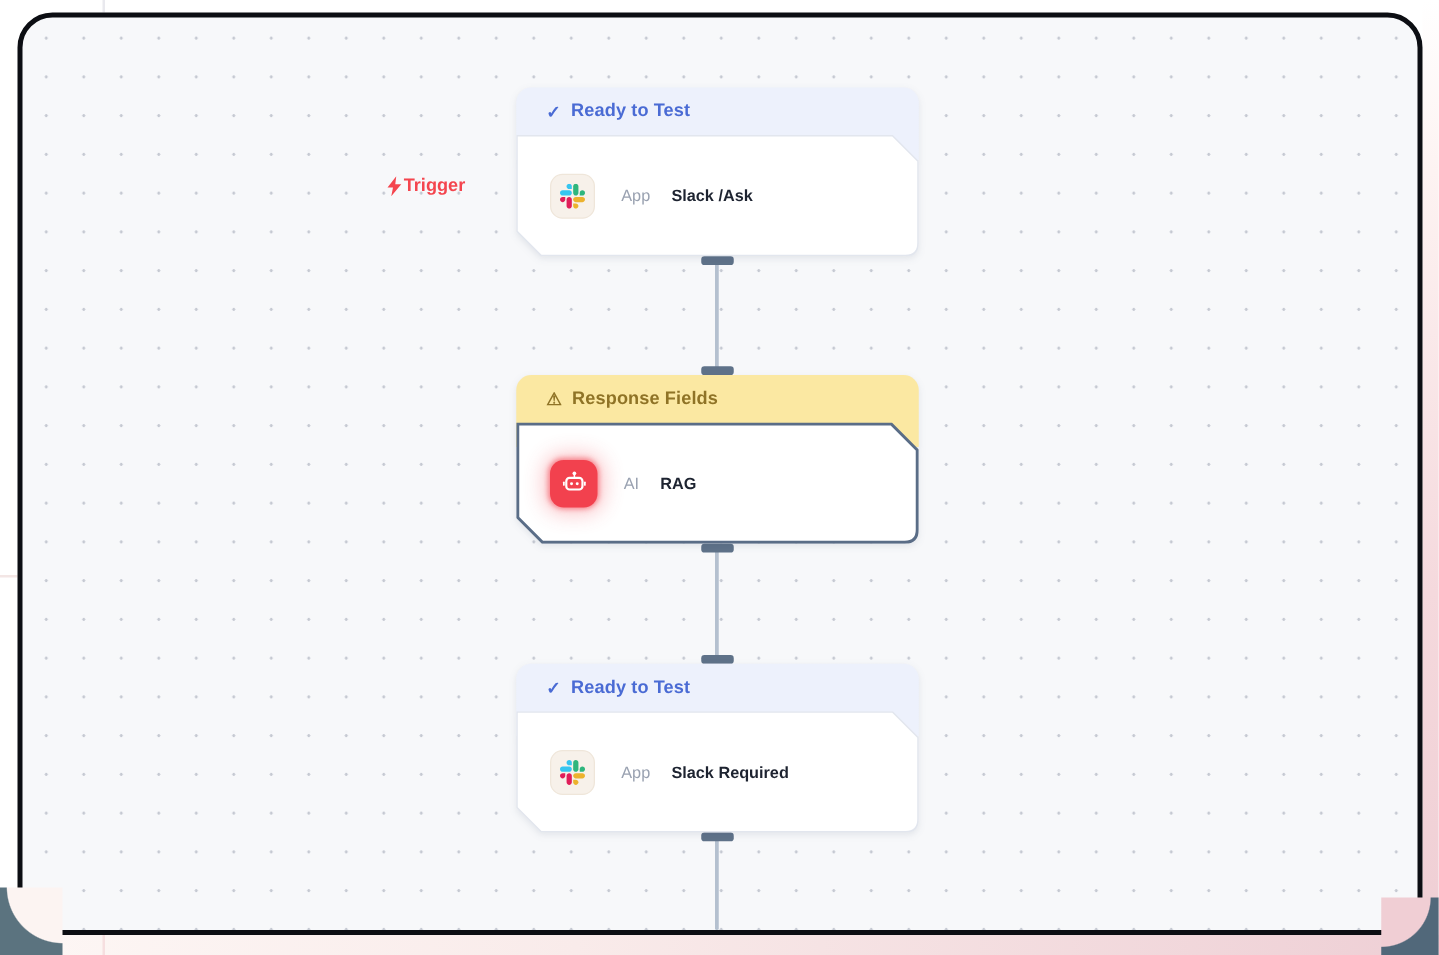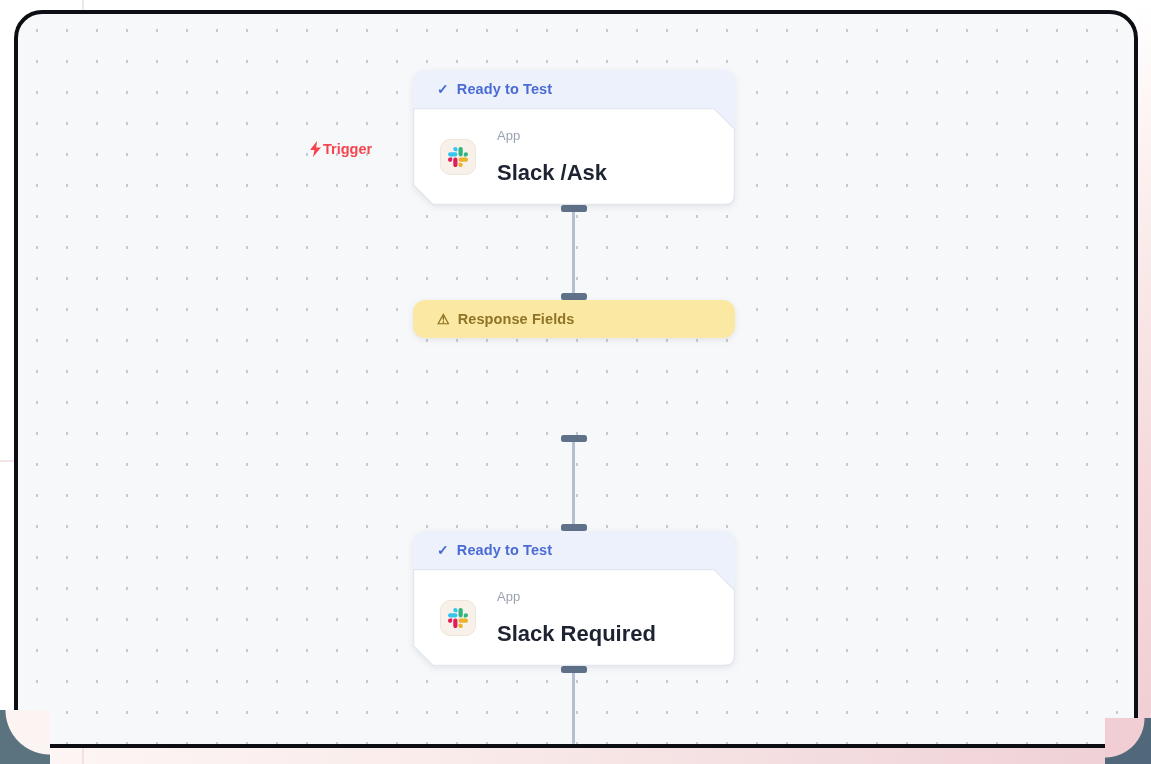--- a/index.html
+++ b/index.html
@@ -48,23 +48,23 @@
   .status-glyph{font-size:14px;font-weight:700;}
   .node-body{position:relative;width:322px;height:97px;}
   .body-shape{position:absolute;left:0;top:0;display:block;}
   .body-content{position:absolute;inset:0;display:flex;align-items:center;
     padding-left:27px;gap:21px;box-sizing:border-box;}
   .icon-tile{width:36px;height:36px;border-radius:10px;display:flex;
     align-items:center;justify-content:center;flex:0 0 auto;}
   .tile-slack{background:#f7f1ea;border:1px solid #efe6da;box-sizing:border-box;}
   .tile-rag{width:38px;height:38px;border-radius:11px;background:#f2414e;
     box-shadow:0 0 4px 1px rgba(243,63,77,.55), 0 0 16px 5px rgba(243,63,77,.30);}
-  .node-text{display:flex;flex-direction:column;gap:17px;}
+  .node-text{display:flex;flex-direction:row;gap:17px;}
   .node-category{font-size:13px;font-weight:500;color:#9aa2b1;}
-  .node-title{font-size:22px;font-weight:700;color:#1d2330;}
+  .node-title{font-size:13px;font-weight:700;color:#1d2330;}
 
   
   .trigger{position:absolute;left:291px;top:127px;display:flex;align-items:flex-end;gap:1px;
     color:#f4454e;font-size:14.5px;font-weight:700;}
 </style>
 </head>
 <body>
 
 <div class="band-right"></div>
 <div class="band-bottom"></div>
@@ -119,20 +119,42 @@
         </div>
       </div>
     </div>
   </div>
 
   <div class="node node-warning" style="left:395px;top:286px;">
     <div class="node-header">
       <span class="status-glyph">⚠</span>
       <span>Response Fields</span>
     </div>
+    <div class="node-body">
+      <svg class="body-shape" width="322" height="97" viewBox="0 0 322 97">
+        <path d="M1.2 1.2 H300 L320.8 22 V85.8 Q320.8 95.8 310.8 95.8 H21 L1.2 76 Z" fill="#ffffff" stroke="#5a6d87" stroke-width="2.4"></path>
+      </svg>
+      <div class="body-content">
+        <div class="icon-tile tile-rag">
+          <svg viewBox="0 0 24 24" width="21" height="21">
+            <circle cx="12" cy="3" r="1.7" fill="#ffffff"></circle>
+            <rect x="11.3" y="4" width="1.4" height="3" fill="#ffffff"></rect>
+            <rect x="4.6" y="7.2" width="14.8" height="10.6" rx="3" fill="none" stroke="#ffffff" stroke-width="2"></rect>
+            <circle cx="9.4" cy="12.5" r="1.35" fill="#ffffff"></circle>
+            <circle cx="14.6" cy="12.5" r="1.35" fill="#ffffff"></circle>
+            <rect x="1.6" y="10.5" width="1.6" height="4" rx="0.8" fill="#ffffff"></rect>
+            <rect x="20.8" y="10.5" width="1.6" height="4" rx="0.8" fill="#ffffff"></rect>
+          </svg>
+        </div>
+        <div class="node-text">
+          <span class="node-category">AI</span>
+          <span class="node-title">RAG</span>
+        </div>
+      </div>
+    </div>
   </div>
 
   <div class="node node-ready" style="left:395px;top:517px;">
     <div class="node-header">
       <span class="status-glyph">✓</span>
       <span>Ready to Test</span>
     </div>
     <div class="node-body">
       <svg class="body-shape" width="322" height="97" viewBox="0 0 322 97">
         <path d="M0.6 0.6 H301 L321.4 21 V86.4 Q321.4 96.4 311.4 96.4 H20 L0.6 77 Z" fill="#ffffff" stroke="#e2e6ee" stroke-width="1.2"></path>

